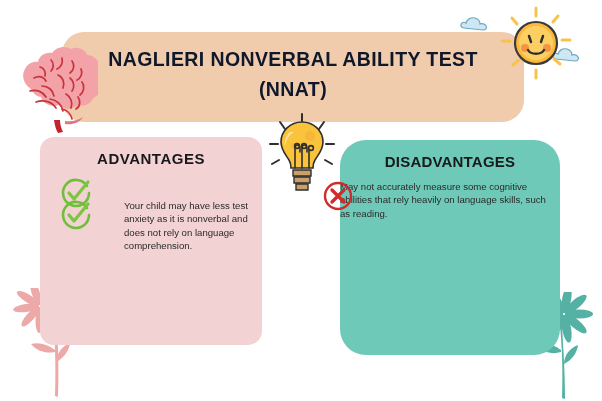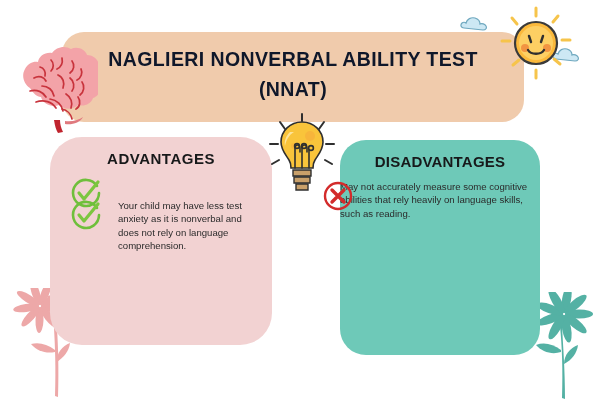--- a/index.html
+++ b/index.html
@@ -22,25 +22,25 @@
     text-align:center;
     font-size:19.5px;font-weight:bold;letter-spacing:.4px;
     line-height:30px;color:#0f172a;
     z-index:6;
   }
   .banner-title .l2{display:block;}
 
   
   .card{position:absolute;z-index:4;}
   .card-adv{
-    left:50px;top:137px;width:222px;height:208px;
-    background:#F2D2D2;border-radius:32px;
+    left:40px;top:137px;width:222px;height:208px;
+    background:#F2D2D2;border-radius:14px;
   }
   .card-dis{
-    left:340px;top:140px;width:200px;height:215px;
+    left:340px;top:140px;width:220px;height:215px;
     background:#6EC9B8;border-radius:26px;
   }
   .card-heading{
     position:absolute;width:100%;text-align:center;top:13px;
     font-size:15px;font-weight:bold;letter-spacing:.5px;color:#17191a;
   }
   .card-dis .card-heading{letter-spacing:.2px;}
 
   .bullets{position:absolute;left:0;top:40px;width:100%;}
   .bullet{position:relative;margin-bottom:14px;}
@@ -166,21 +166,21 @@
     <div class="card-heading">ADVANTAGES</div>
     <div class="bullets">
 
       <div class="bullet">
         <svg class="mark" viewBox="0 0 32 32">
           <path d="M27 9a13 13 0 1 0 2 7" fill="none" stroke="#6FBF3B" stroke-width="2.6" stroke-linecap="round"></path>
           <path d="M9 16l5 6L28 5" fill="none" stroke="#7CC63F" stroke-width="3.2" stroke-linecap="round" stroke-linejoin="round"></path>
         </svg>
       </div>
 
-      <div class="bullet" style="margin-top:22px;">
+      <div class="bullet" style="margin-top:22px;padding-left:16px;">
         <svg class="mark" viewBox="0 0 32 32">
           <path d="M27 9a13 13 0 1 0 2 7" fill="none" stroke="#6FBF3B" stroke-width="2.6" stroke-linecap="round"></path>
           <path d="M9 16l5 6L28 5" fill="none" stroke="#7CC63F" stroke-width="3.2" stroke-linecap="round" stroke-linejoin="round"></path>
         </svg>
         <div class="bullet-text">Your child may have less test anxiety as it is nonverbal and does not rely on language comprehension.</div>
       </div>
 
     </div>
   </div>
 

